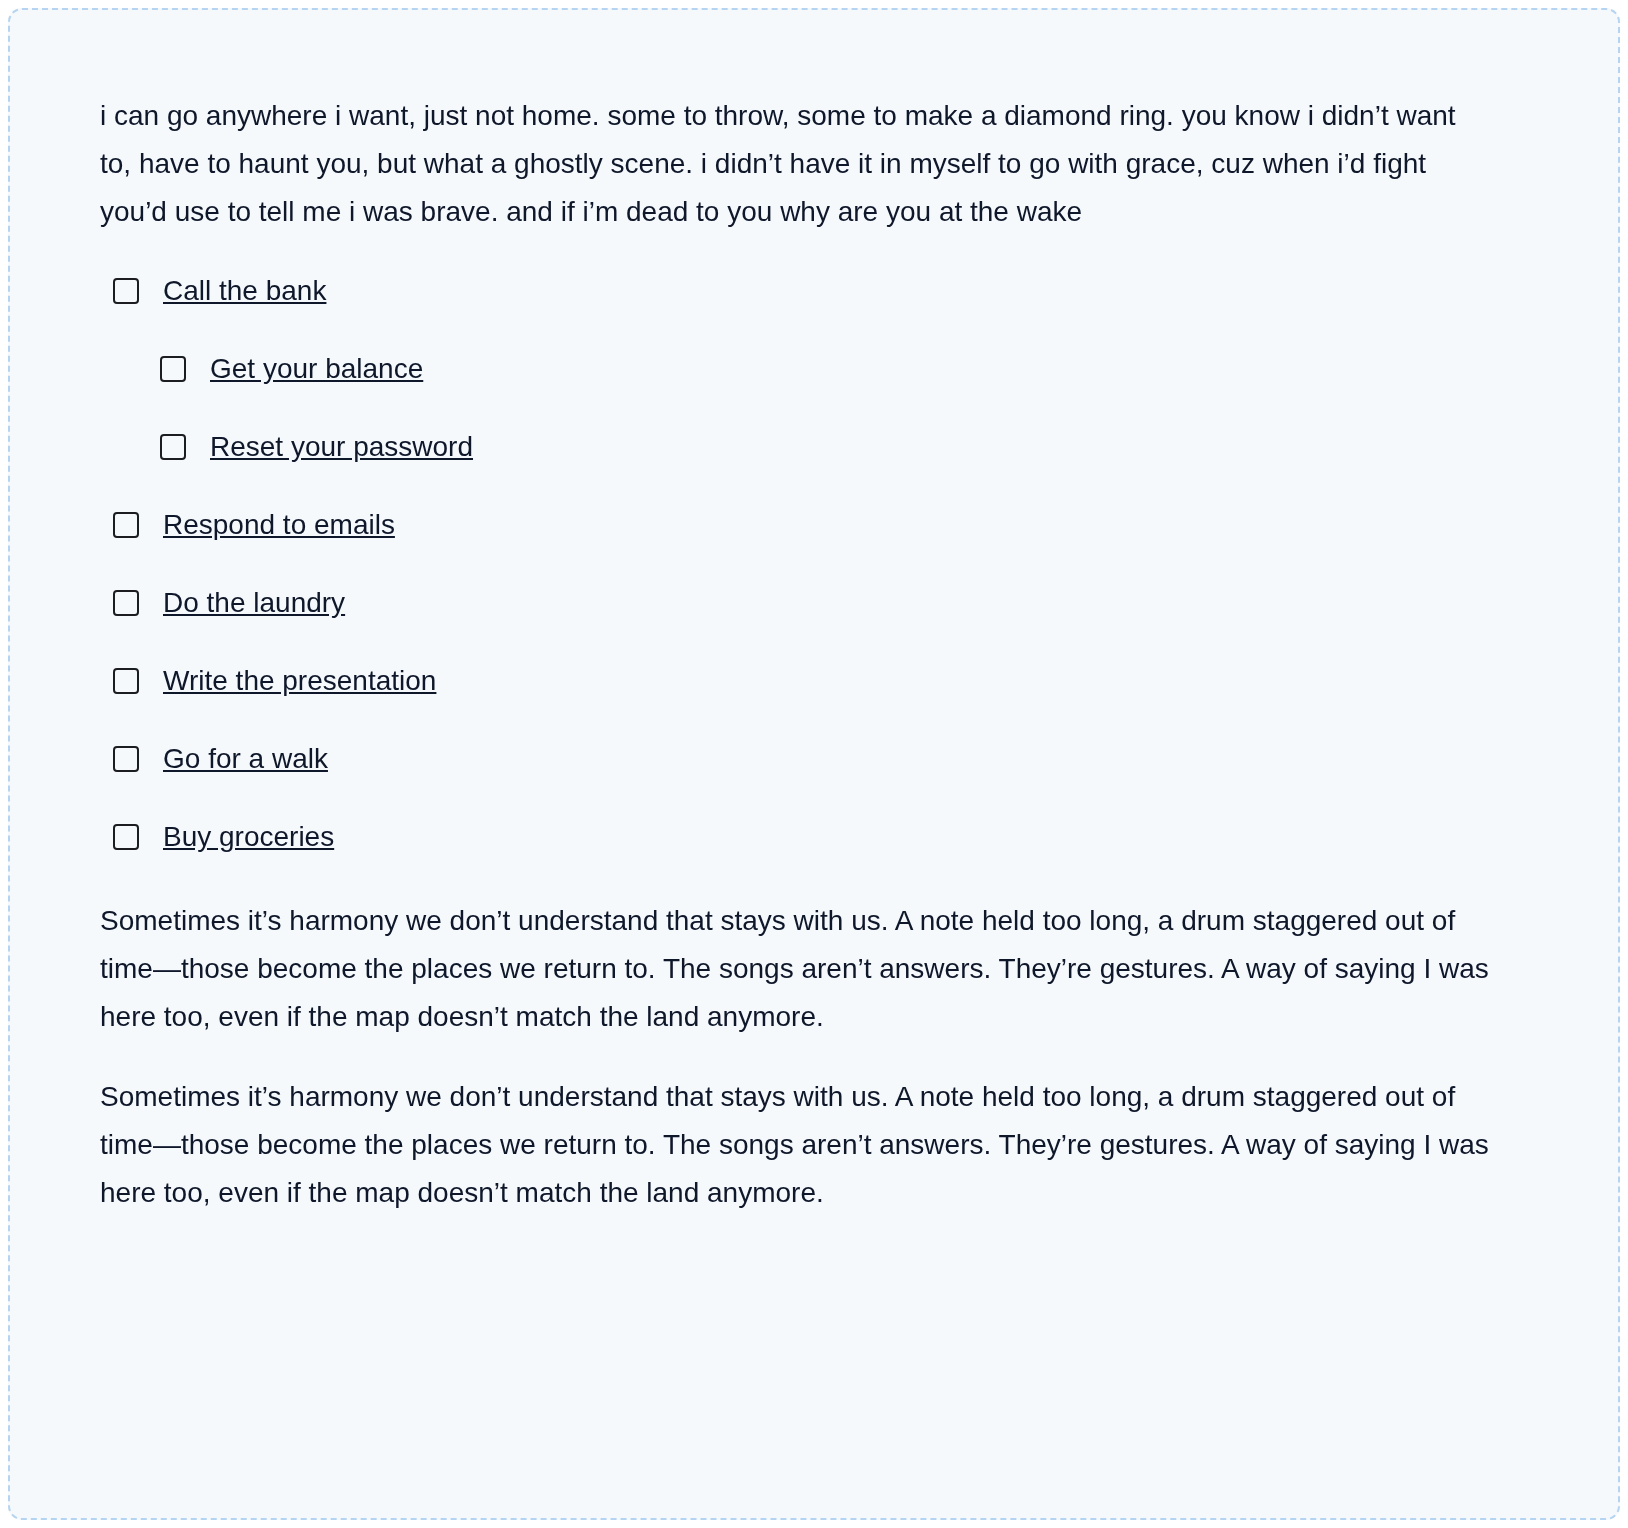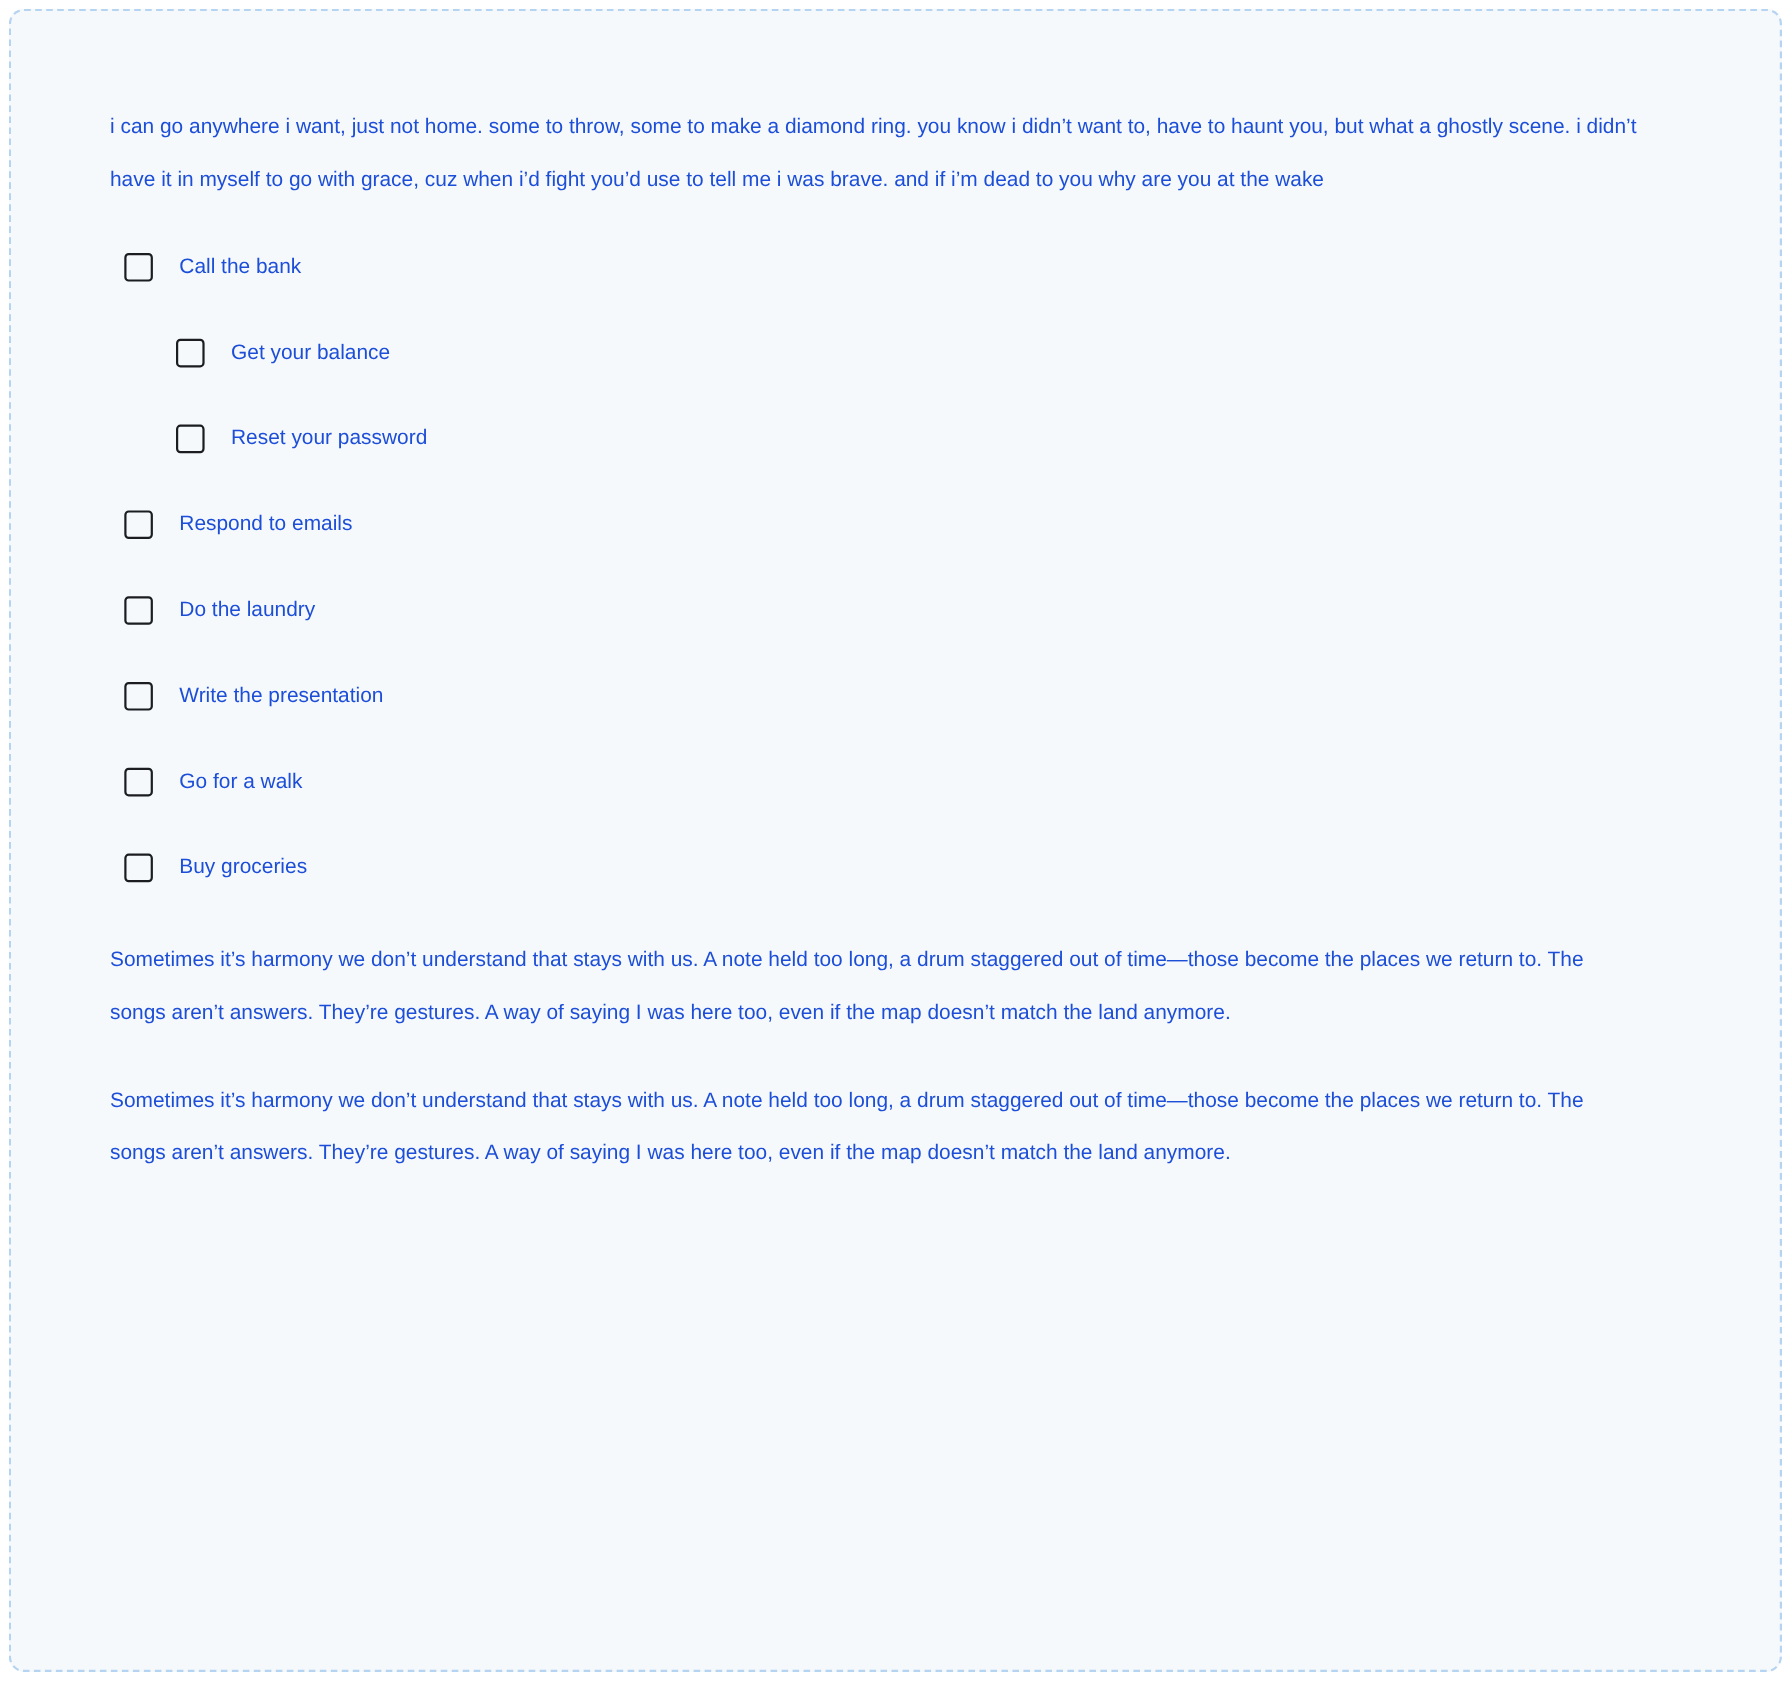--- a/index.html
+++ b/index.html
@@ -17,32 +17,33 @@
     position: absolute;
     left: 8px;
     top: 8px;
     right: 8px;
     bottom: 8px;
     box-sizing: border-box;
     border: 2px dashed #b5d4f1;
     border-radius: 14px;
     background: #f5f9fc;
     padding: 82px 126px 80px 90px;
-    color: #1d4ed8;
-    font-size: 19px;
+    color: #0f172a;
+    font-size: 28px;
     line-height: 48px;
     overflow: hidden;
   }
   .para {
     margin: 0 0 31px 0;
     max-width: 1404px;
   }
   .todo-list {
     margin: 0 0 36px 0;
     padding: 0;
+    text-decoration: underline;
   }
   .todo {
     display: flex;
     align-items: center;
     margin: 0 0 30px 13px;
   }
   .todo.indent-1 {
     margin-left: 60px;
   }
   .checkbox {

